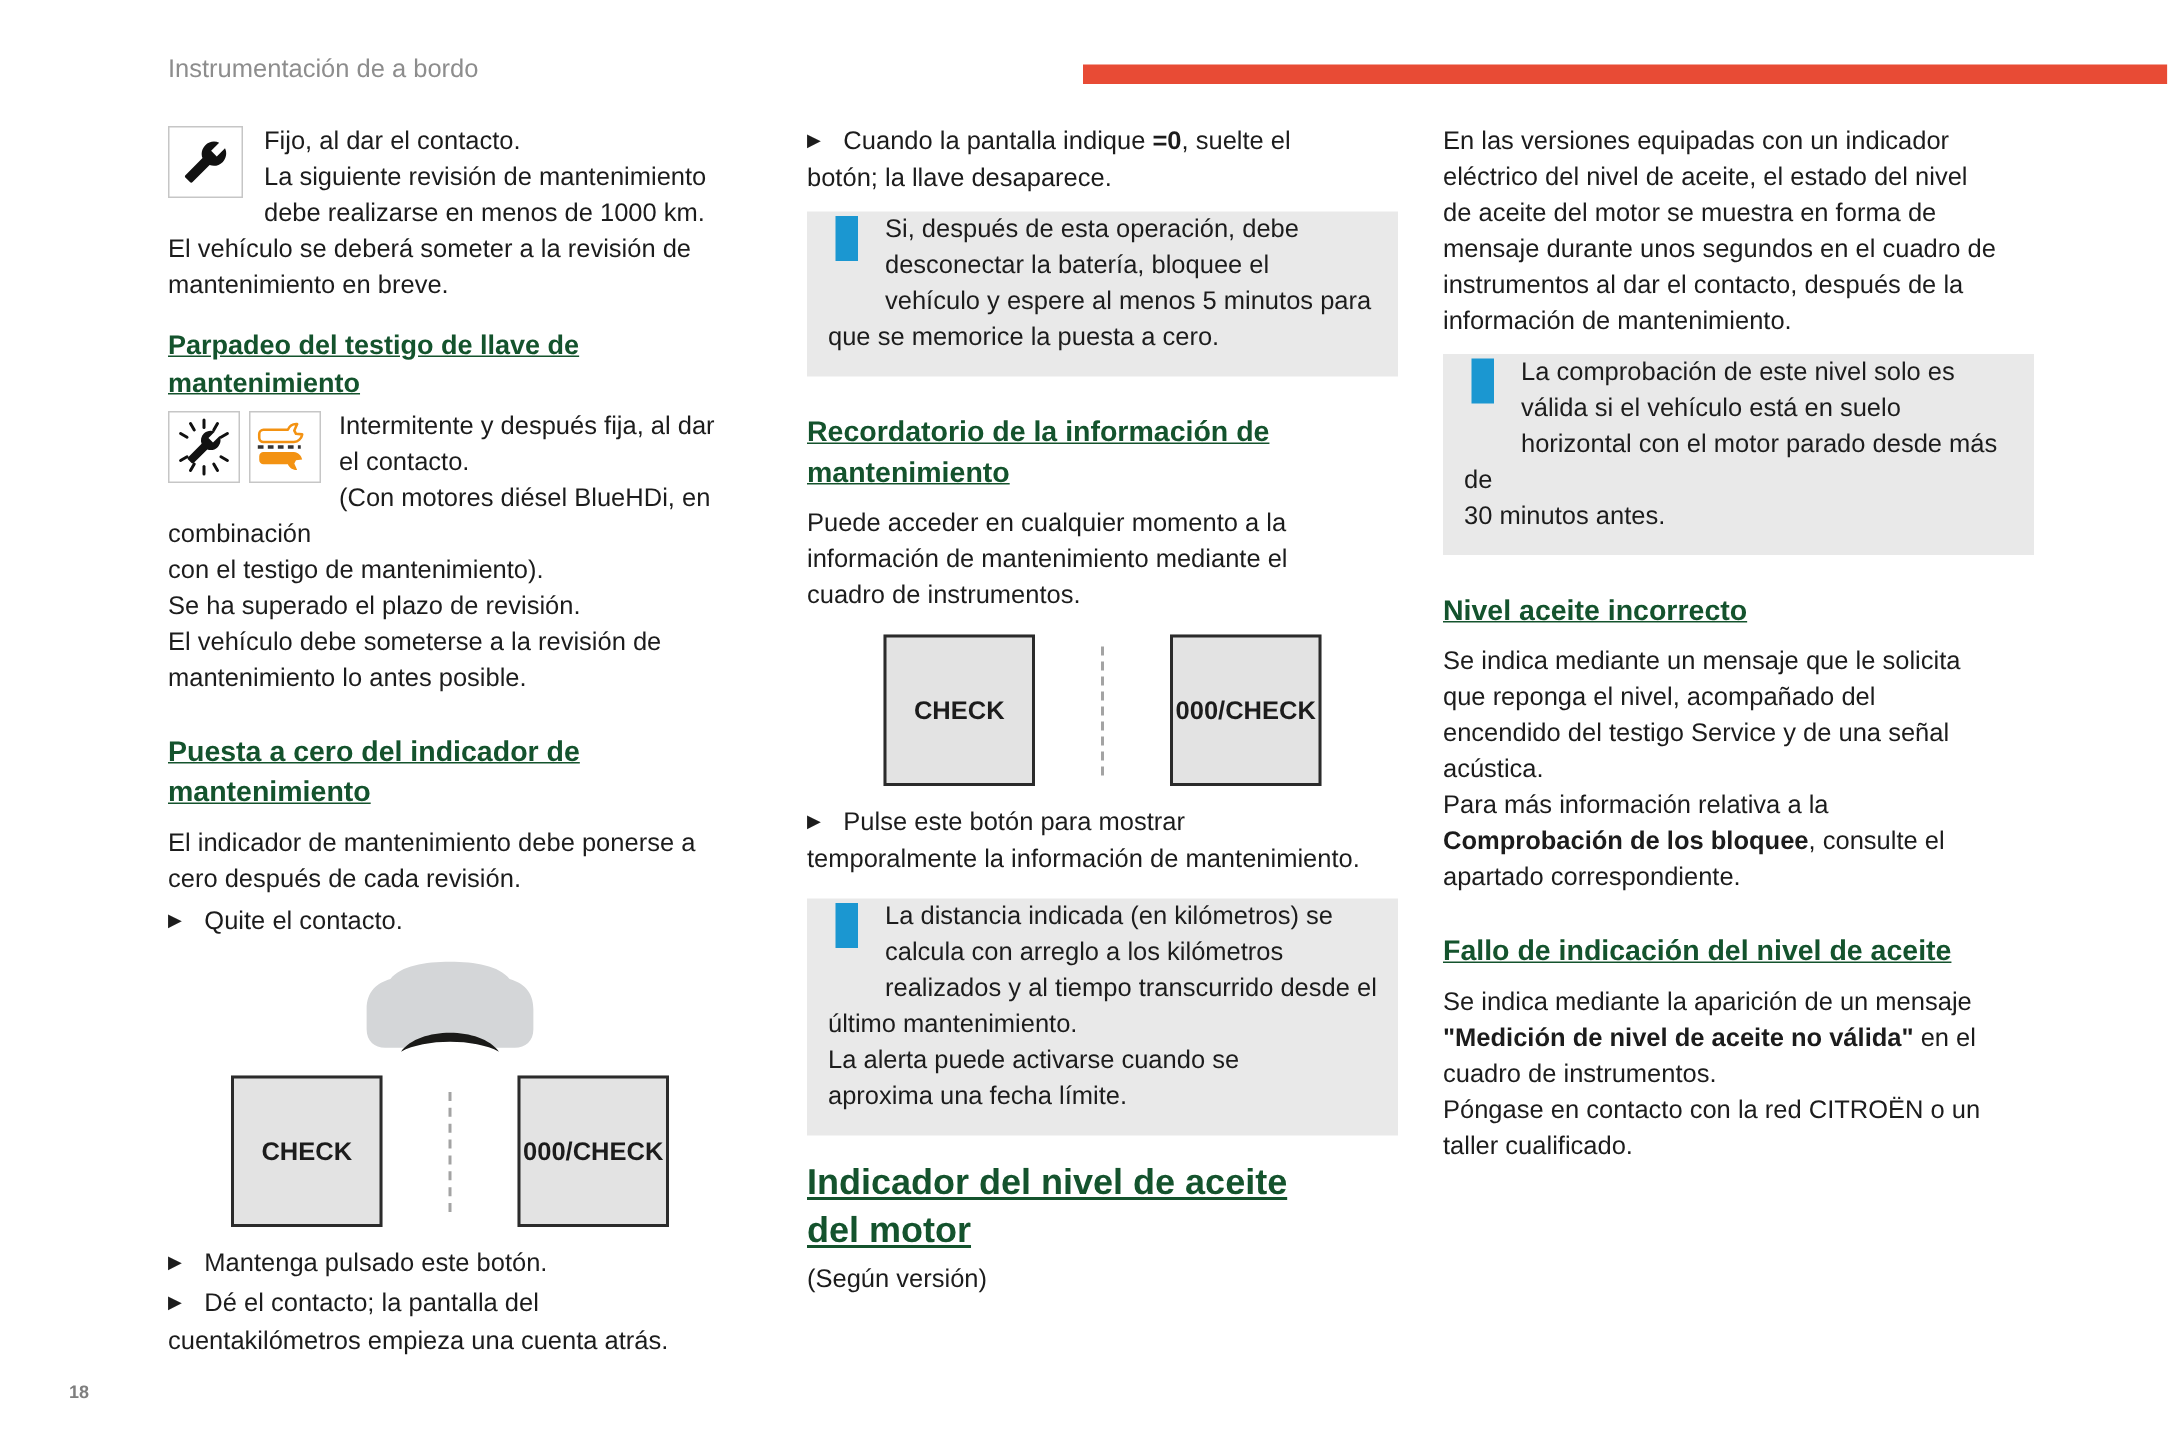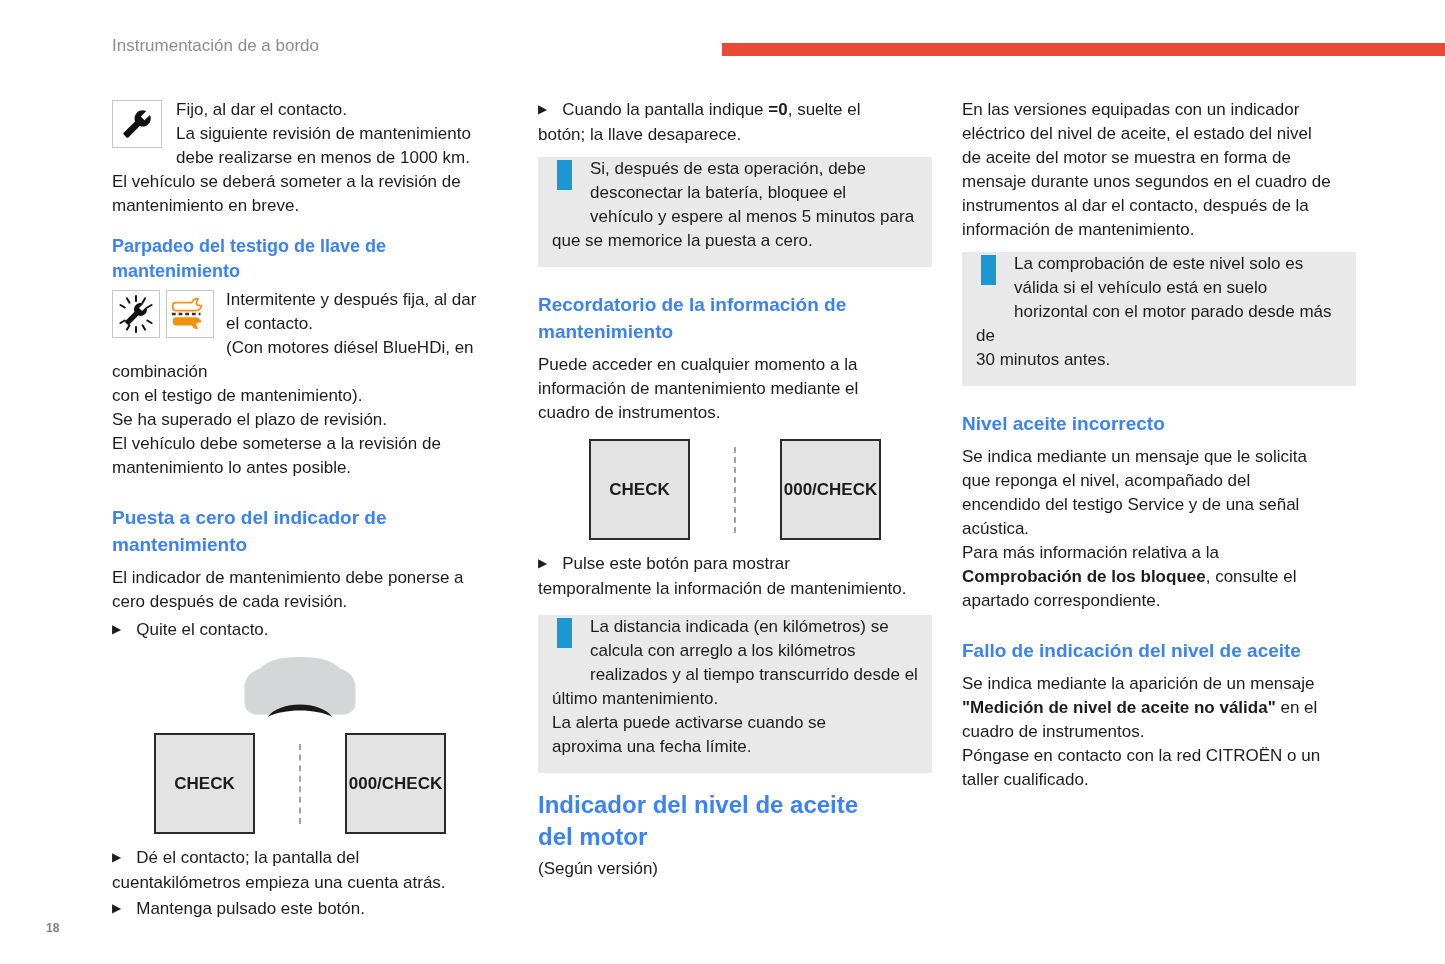--- a/index.html
+++ b/index.html
@@ -2,28 +2,28 @@
 <html style="--accent_red: #e84b35; --info_blue: #1b97d1; --wrench_orange: #f39212; --infobox_bg: #e9e9e9; --button_bg: #e3e3e3;"><head>
 <meta charset="utf-8">
 <style>
   html,body{margin:0;padding:0;background:#ffffff;}
   .page{position:relative;width:1445px;height:964px;background:#fff;overflow:hidden;
         font-family:"Liberation Sans",sans-serif;color:#1c1c1c;font-size:17px;line-height:24px;}
   .page-header{position:absolute;left:112px;top:34px;font-size:17px;color:#8d8d8d;}
   .red-bar{position:absolute;left:722px;right:0;top:43px;height:13px;background:var(--accent_red,#e84b35);}
   .page-number{position:absolute;left:46px;top:916px;font-size:12px;font-weight:bold;color:#7f7f7f;}
 
-  .col{position:absolute;top:94px;width:400px;}
+  .col{position:absolute;top:78px;width:400px;}
   .c1{left:112px;}.c2{left:538px;}.c3{left:962px;}
 
   .txt{white-space:pre-line;}
   .para{margin:0;}
   .para::after{content:"";display:block;clear:both;}
 
-  h1,h2,h3{margin:0;color:#3b82f6;white-space:pre-line;}
+  h1,h2,h3{margin:0;color:#14532d;white-space:pre-line;text-decoration:underline;}
   h3{font-size:18px;line-height:25px;margin:16px 0 4px;}
   h2{font-size:19px;line-height:27px;margin:24px 0 8px;}
   h1{font-size:24px;line-height:32px;margin:16px 0 4px;}
   .b{font-weight:bold;}
 
   .bullet{margin:0 0 2px;}
   .tri{font-size:12px;margin-right:15px;position:relative;top:-2px;}
 
   .icon-box{border:1px solid #c6c6c6;background:#fff;display:flex;align-items:center;justify-content:center;box-sizing:border-box;}
   .wrench-box{float:left;width:50px;height:48px;margin:2px 14px 2px 0;}
@@ -128,25 +128,25 @@
       </svg>
     </div>
 
     <div class="illus">
       <div class="disp-btn">CHECK</div>
       <div class="divider"></div>
       <div class="disp-btn">000/CHECK</div>
     </div>
 
     <div class="bullet">
+      <span class="tri">▶</span><span class="txt">Mantenga pulsado este botón.</span>
+    </div>
+    <div class="bullet">
       <span class="tri">▶</span><span class="txt">Dé el contacto; la pantalla del
 cuentakilómetros empieza una cuenta atrás.</span>
-    </div>
-    <div class="bullet">
-      <span class="tri">▶</span><span class="txt">Mantenga pulsado este botón.</span>
     </div>
   </div>
 
   <div class="col c2">
 
     <div class="bullet mt4">
       <span class="tri">▶</span><span class="txt">Cuando la pantalla indique </span><span class="b txt">=0</span><span class="txt">, suelte el
 botón; la llave desaparece.</span>
     </div>
 

